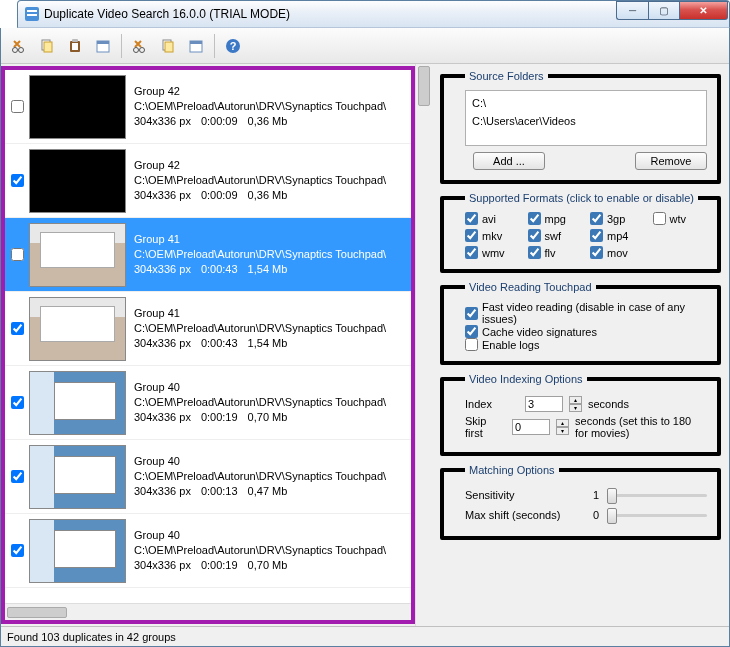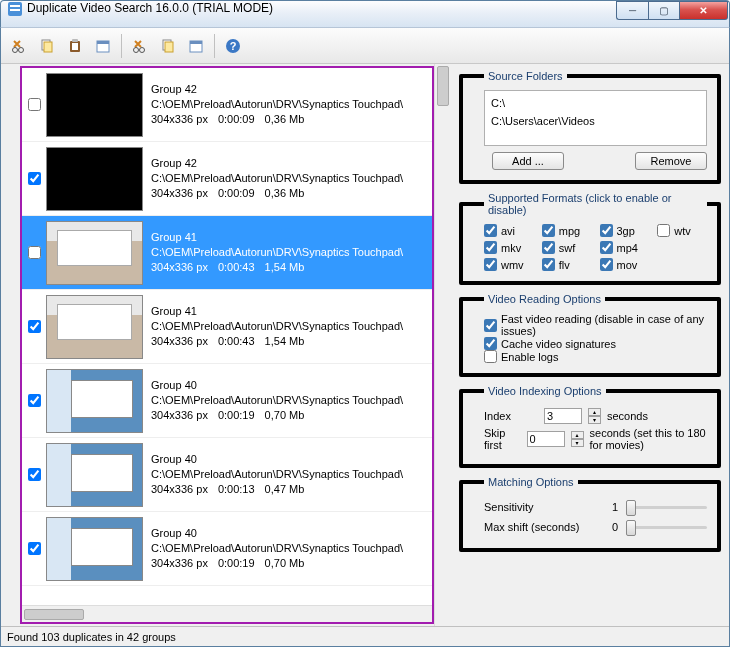--- a/index.html
+++ b/index.html
@@ -1,39 +1,39 @@
 <!DOCTYPE html>
 <html><head>
 <meta charset="utf-8">
 <style>
 * { box-sizing: border-box; margin: 0; padding: 0; font-family: "Segoe UI", Tahoma, sans-serif; font-size: 11px; }
 body { background: #fff; width: 730px; height: 647px; overflow: hidden; }
 
 
-.titlebar { height: 28px; background: linear-gradient(#fdfdfe, #e9eff7 45%, #d7e4f2); border: 1px solid #5a7fa0; border-bottom: 1px solid #b6c5d7; display: flex; align-items: flex-start; padding-left: 6px; border-radius: 4px 4px 0 0; }
+.titlebar { height: 28px; background: linear-gradient(#fdfdfe, #e9eff7 45%, #d7e4f2); border: 1px solid #5a7fa0; border-bottom: 1px solid #b6c5d7; display: flex; align-items: center; padding-left: 6px; border-radius: 4px 4px 0 0; margin-left: 17px; }
 .titlebar .appicon { width: 16px; height: 16px; margin-right: 4px; display:inline-block; }
 .titlebar .title { flex: 1; color: #000; font-size: 12px; }
 .winbtns { display: flex; gap: 0; margin-right: 1px; align-self: flex-start; }
 .winbtn { width: 32px; height: 19px; border: 1px solid #4b6b8f; background: linear-gradient(#f1f6fc, #cfe0f2); display:flex; align-items:center; justify-content:center; font-size:10px; color:#2b3a4a;}
 .winbtn.min { border-radius: 0 0 0 3px; border-right:none;}
 .winbtn.max { }
 .winbtn.close { width: 48px; border-radius: 0 0 3px 0; border-left:none; background: linear-gradient(#f5a3a0,#d9534f 45%,#c9302c); color:#fff; font-weight:bold;}
 
 .window-body { border: 1px solid #5a7fa0; border-top:none; height: 619px; background:#f0f0f0; display:flex; flex-direction:column; }
 
 
 .toolbar { height: 36px; background: linear-gradient(#fcfcfc,#e8e8e8); border-bottom:1px solid #c8c8c8; display:flex; align-items:center; padding:0 6px; gap:4px;}
 .tbtn { width:24px; height:24px; display:flex; align-items:center; justify-content:center; border-radius:2px;}
 .tsep { width:1px; height:24px; background:#c0c0c0; margin:0 2px;}
 
 
 .main { flex:1; display:flex; overflow:hidden; }
 
 
-.leftwrap { width: 414px; display:flex; flex-direction:column; background:#fff; border:2px solid #a21caf; margin:2px 0 2px 19px;}
+.leftwrap { width: 414px; display:flex; flex-direction:column; background:#fff; border:4px solid #a21caf; margin:2px 0 2px 0;}
 .list { flex:1; overflow:hidden; position:relative;}
 .listinner { position:absolute; inset:0; overflow:hidden;}
 .row { display:flex; align-items:center; height:74px; border-bottom:1px solid #eee;}
 .row.sel { background:#3399ff; color:#fff;}
 .chkcell { width:24px; display:flex; justify-content:center;}
 .thumb { width:97px; height:64px; background:#000; border:1px solid #888; flex-shrink:0;}
 .thumb.light { background:linear-gradient(#e8e8e8 0 30%, #c9b9a6 30% 100%); position:relative;}
 .thumb.light::after{content:"";position:absolute;inset:8px 10px 18px 10px;background:#fff;border:1px solid #aaa;}
 .thumb.blue { background:linear-gradient(90deg,#d9e7f4 0 25%, #5a8fbf 25% 100%); position:relative;}
 .thumb.blue::after{content:"";position:absolute;left:24px;top:10px;width:60px;height:36px;background:#fff;border:1px solid #888;}
@@ -303,21 +303,21 @@
             </div>
             <div class="chk">
               <input type="checkbox" checked="" style="">
               <span>mov</span>
             </div>
             <div></div>
           </div>
       </fieldset>
 
       <fieldset>
-        <legend>Video Reading Options</legend>
+        <legend>Video Reading Touchpad</legend>
         <div class="chk">
             <input type="checkbox" id="cfast" checked="" style="">
             <label for="cfast">Fast video reading (disable in case of any issues)</label>
           </div>
         <div class="chk">
             <input type="checkbox" id="ccache" checked="" style="">
             <label for="ccache">Cache video signatures</label>
           </div>
         <div class="chk">
             <input type="checkbox" id="clogs" style="">

